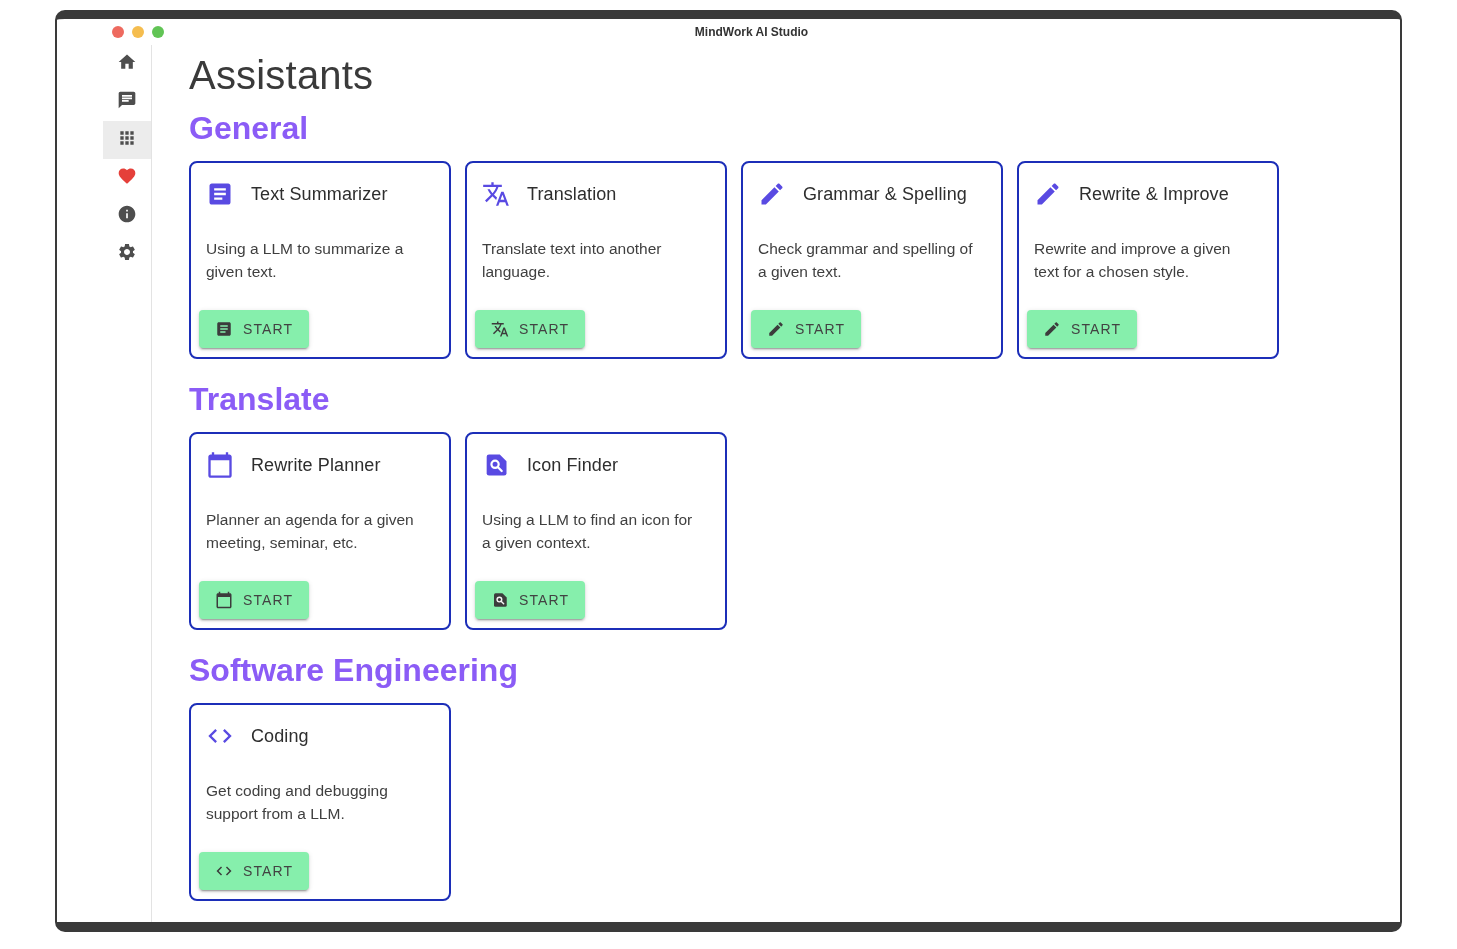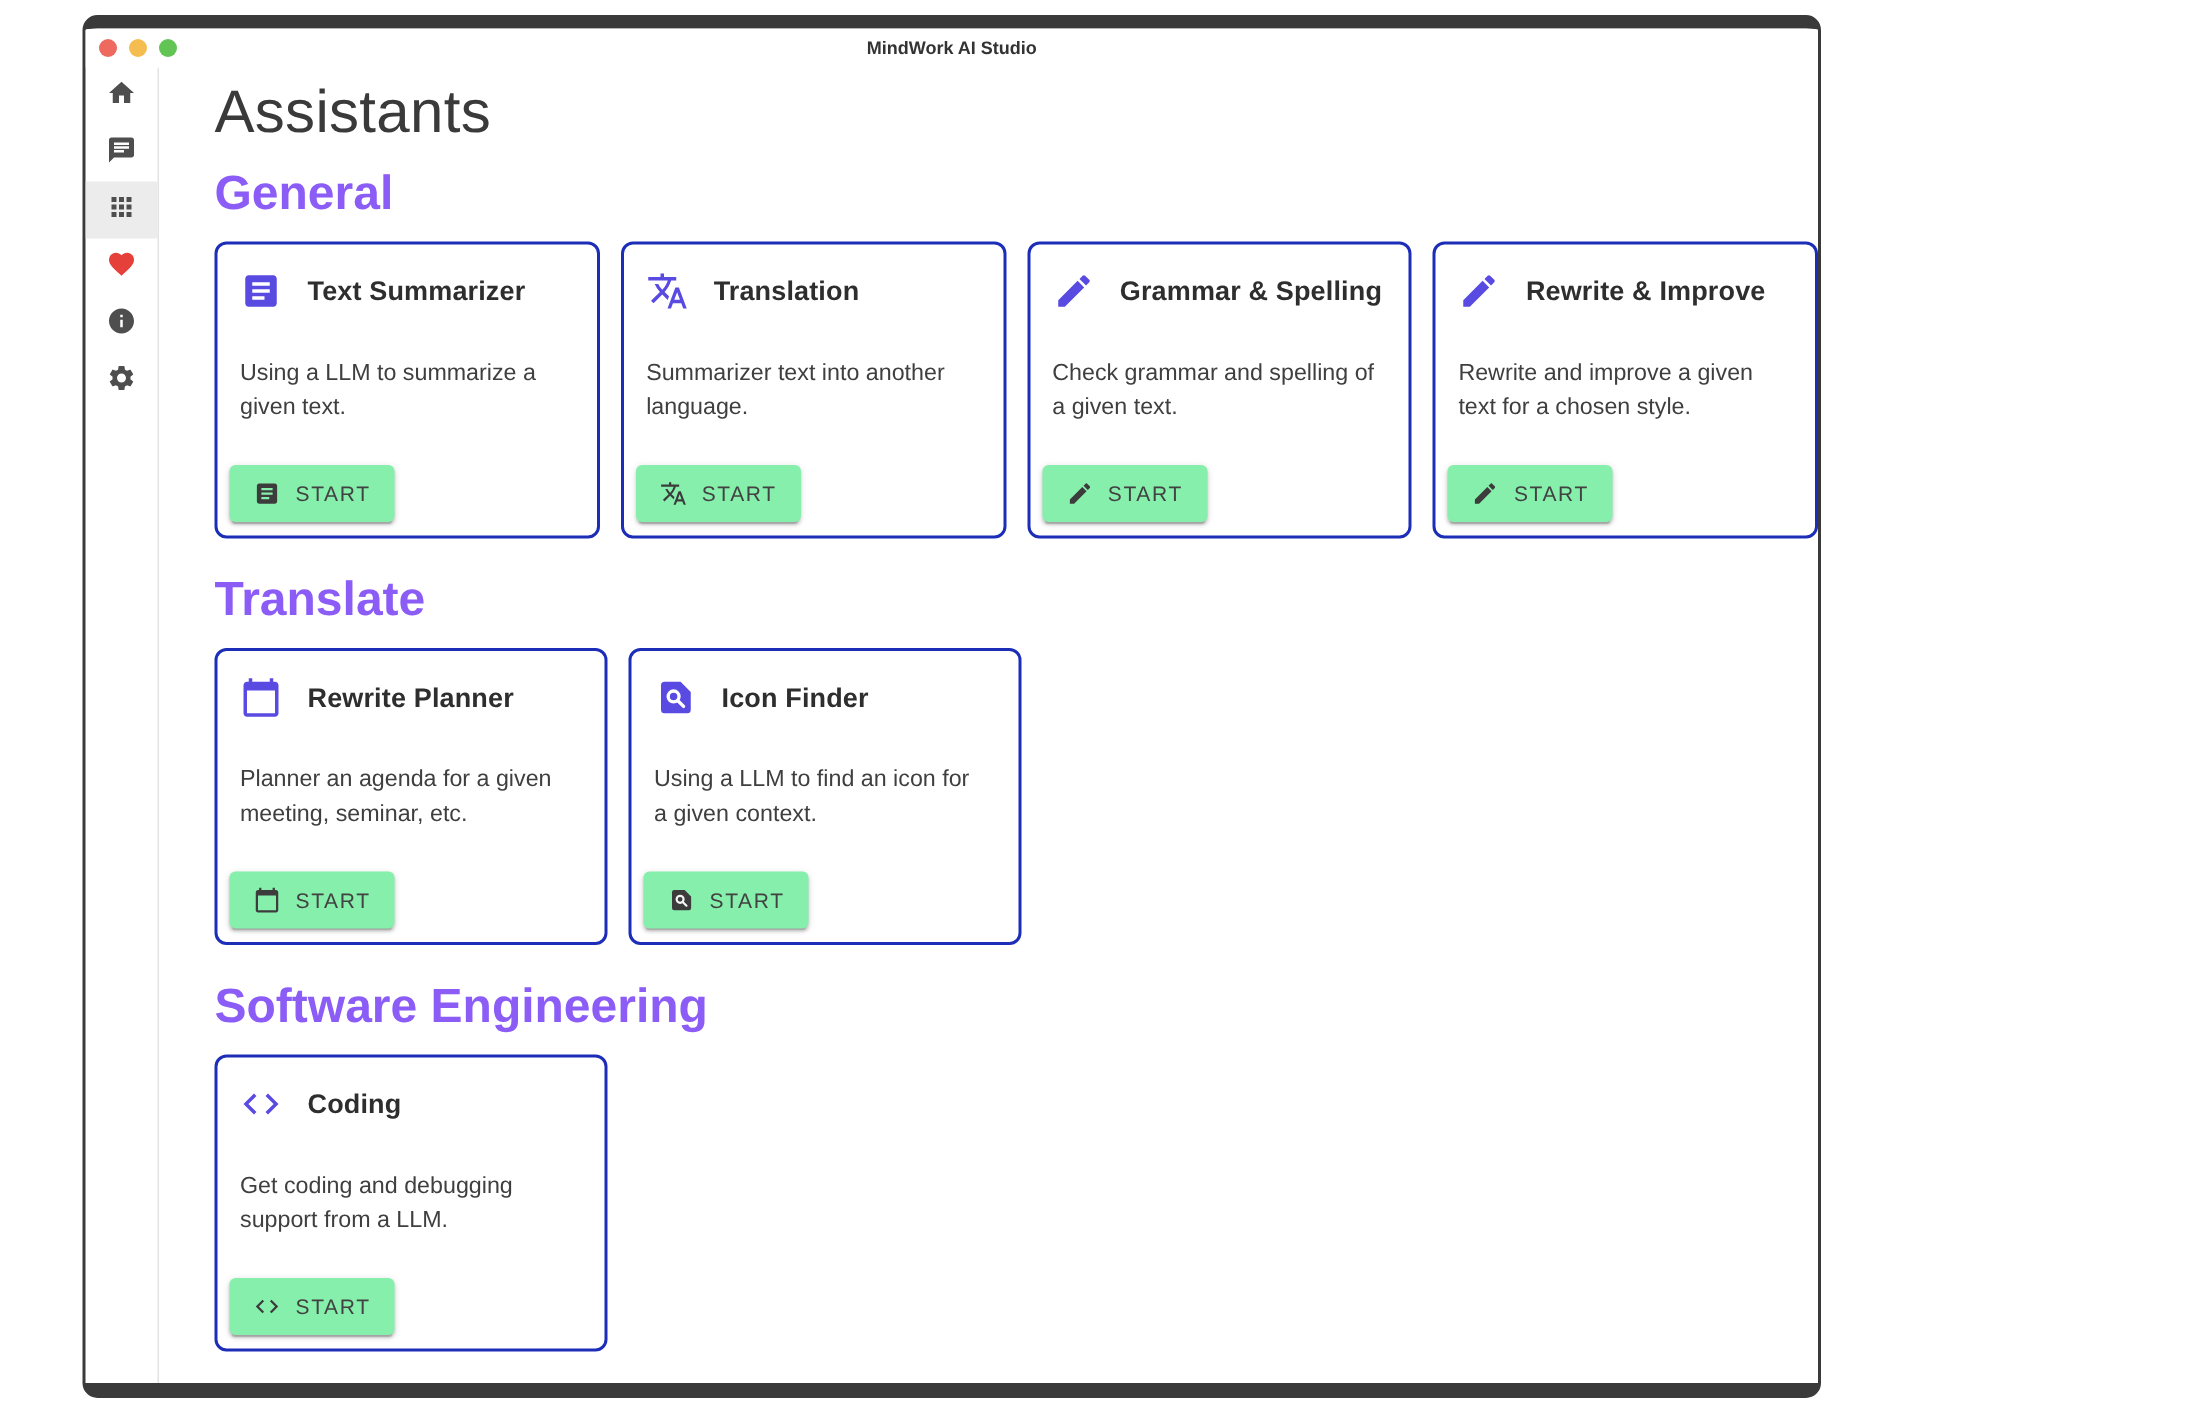--- a/index.html
+++ b/index.html
@@ -1,19 +1,19 @@
 <!DOCTYPE html>
 <html><head>
 <meta charset="utf-8">
 <style>
   html,body{margin:0;padding:0;background:#ffffff;width:1457px;height:949px;overflow:hidden;
     font-family:"Liberation Sans", sans-serif; -webkit-font-smoothing:antialiased;}
-  .window{position:absolute;left:55px;top:10px;width:1159px;height:922px;box-sizing:border-box;
+  .window{position:absolute;left:55px;top:10px;width:1347px;height:922px;box-sizing:border-box;
     background:#ffffff;border:2px solid #3a3a3a;border-top-width:9px;border-bottom-width:10px;
-    border-radius:10px;overflow:hidden;display:flex;flex-direction:column;}
+    border-radius:10px;overflow:hidden;display:flex;flex-direction:column;padding-left:46px;}
   .titlebar{height:26px;flex:0 0 auto;position:relative;display:flex;align-items:center;justify-content:center;background:#fff;}
   .lights{position:absolute;left:9px;top:50%;transform:translateY(-50%);display:flex;gap:8px;}
   .light{width:12px;height:12px;border-radius:50%;border:none;padding:0;cursor:default;}
   .light.red{background:#ee6a5f;}.light.yellow{background:#f5bd4f;}.light.green{background:#61c455;}
   .titlebar-title{font-size:12px;font-weight:bold;color:#333;}
   .win-body{flex:1;display:flex;min-height:0;}
   .sidebar{width:48px;flex:0 0 auto;border-right:1px solid #e3e3e3;display:flex;flex-direction:column;}
   .side-item{height:38px;display:flex;align-items:center;justify-content:center;color:#4e4e4e;cursor:pointer;}
   .side-item svg{width:20px;height:20px;fill:currentColor;}
   .side-item.selected{background:#ececec;}
@@ -21,21 +21,21 @@
   .main{flex:1;padding:6px 0 0 37px;overflow:hidden;background:#fff;}
   h1.page-title{margin:2px 0 0 0;font-size:40px;font-weight:400;color:#3a3a3a;letter-spacing:.2px;}
   h2.section-title{margin:22px 0 0 0;font-size:32px;font-weight:700;color:#8b5cf6;}
   h2.first{margin-top:12px;}
   .cards{display:flex;gap:14px;margin-top:14px;}
   .card{position:relative;width:262px;height:198px;box-sizing:border-box;background:#fff;
     border:2px solid #1c2eb8;border-radius:8px;padding:17px 14px 8px 15px;}
   .card-head{display:flex;align-items:center;gap:17px;}
   .card-icon{width:28px;height:28px;flex:0 0 auto;color:#594ae2;}
   .card-icon svg{width:28px;height:28px;fill:currentColor;display:block;}
-  .card-title{font-size:18px;font-weight:700;color:#2e2e2e;letter-spacing:.1px;}
+  .card-title{font-size:18px;font-weight:400;color:#2e2e2e;letter-spacing:.1px;}
   .card-desc{margin-top:29px;font-size:15.5px;line-height:23px;color:#3f3f3f;max-width:222px;}
   .start-btn{position:absolute;left:8px;bottom:9px;height:38px;padding:0 16px;cursor:pointer;
     display:inline-flex;align-items:center;gap:10px;background:#86efac;border:none;border-radius:4px;
     box-shadow:0 3px 1px -2px rgba(0,0,0,.2),0 2px 2px 0 rgba(0,0,0,.14),0 1px 5px 0 rgba(0,0,0,.12);
     font-family:"Liberation Sans", sans-serif;font-size:14px;font-weight:500;letter-spacing:1.1px;color:#424242;}
   .btn-icon{width:18px;height:18px;color:#3c3c3c;display:inline-flex;}
   .btn-icon svg{width:18px;height:18px;fill:currentColor;display:block;}
 </style>
 </head>
 <body>
@@ -113,21 +113,21 @@
 
         <div class="card">
           <div class="card-head">
             <span class="card-icon">
                 <svg viewBox="0 0 24 24">
                   <path d="M12.87 15.07l-2.54-2.51.03-.03c1.74-1.94 2.98-4.17 3.71-6.53H17V4h-7V2H8v2H1v1.99h11.17C11.5 7.92 10.44 9.75 9 11.35 8.07 10.32 7.3 9.19 6.69 8h-2c.73 1.63 1.73 3.17 2.98 4.56l-5.09 5.02L4 19l5-5 3.11 3.11.76-2.04zM18.5 10h-2L12 22h2l1.12-3h4.75L21 22h2l-4.5-12zm-2.62 7l1.62-4.33L19.12 17h-3.24z"></path>
                 </svg>
               </span>
             <span class="card-title">Translation</span>
           </div>
-          <div class="card-desc">Summarizer text into another language.</div>
+          <div class="card-desc">Translate text into another language.</div>
           <button class="start-btn">
             <span class="btn-icon">
                 <svg viewBox="0 0 24 24">
                   <path d="M12.87 15.07l-2.54-2.51.03-.03c1.74-1.94 2.98-4.17 3.71-6.53H17V4h-7V2H8v2H1v1.99h11.17C11.5 7.92 10.44 9.75 9 11.35 8.07 10.32 7.3 9.19 6.69 8h-2c.73 1.63 1.73 3.17 2.98 4.56l-5.09 5.02L4 19l5-5 3.11 3.11.76-2.04zM18.5 10h-2L12 22h2l1.12-3h4.75L21 22h2l-4.5-12zm-2.62 7l1.62-4.33L19.12 17h-3.24z"></path>
                 </svg>
               </span>
             <span>START</span>
           </button>
         </div>
 

